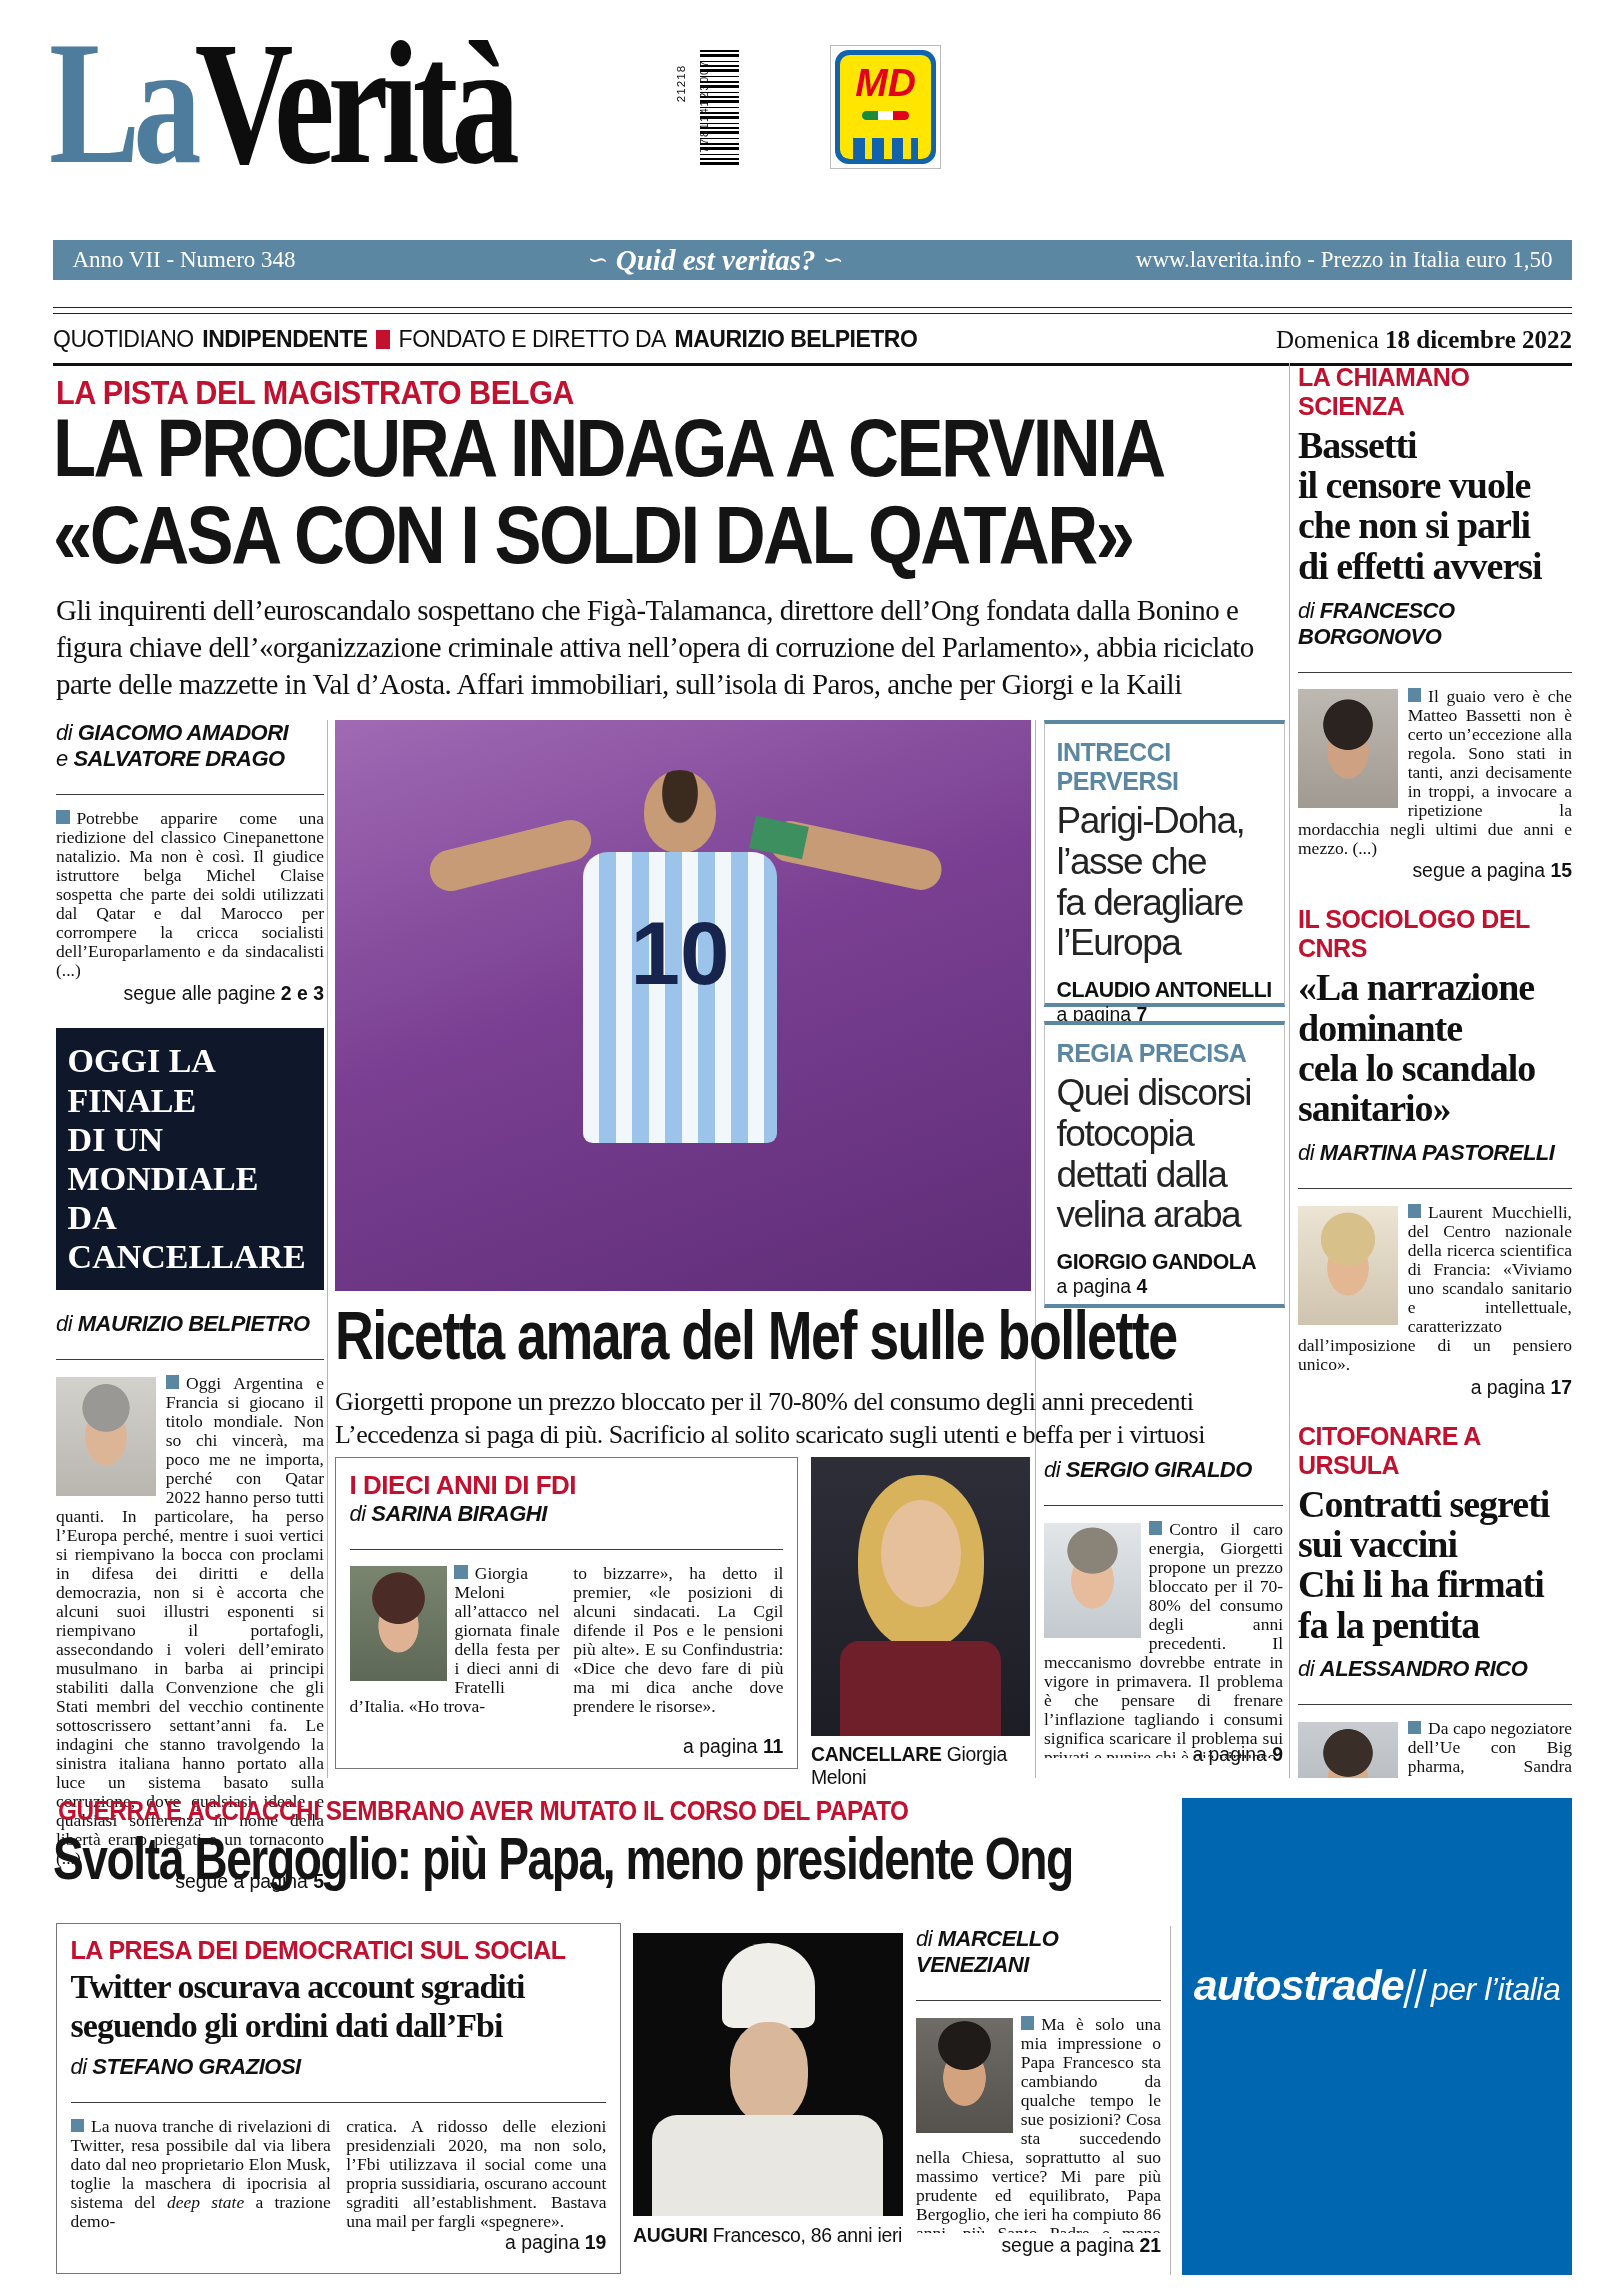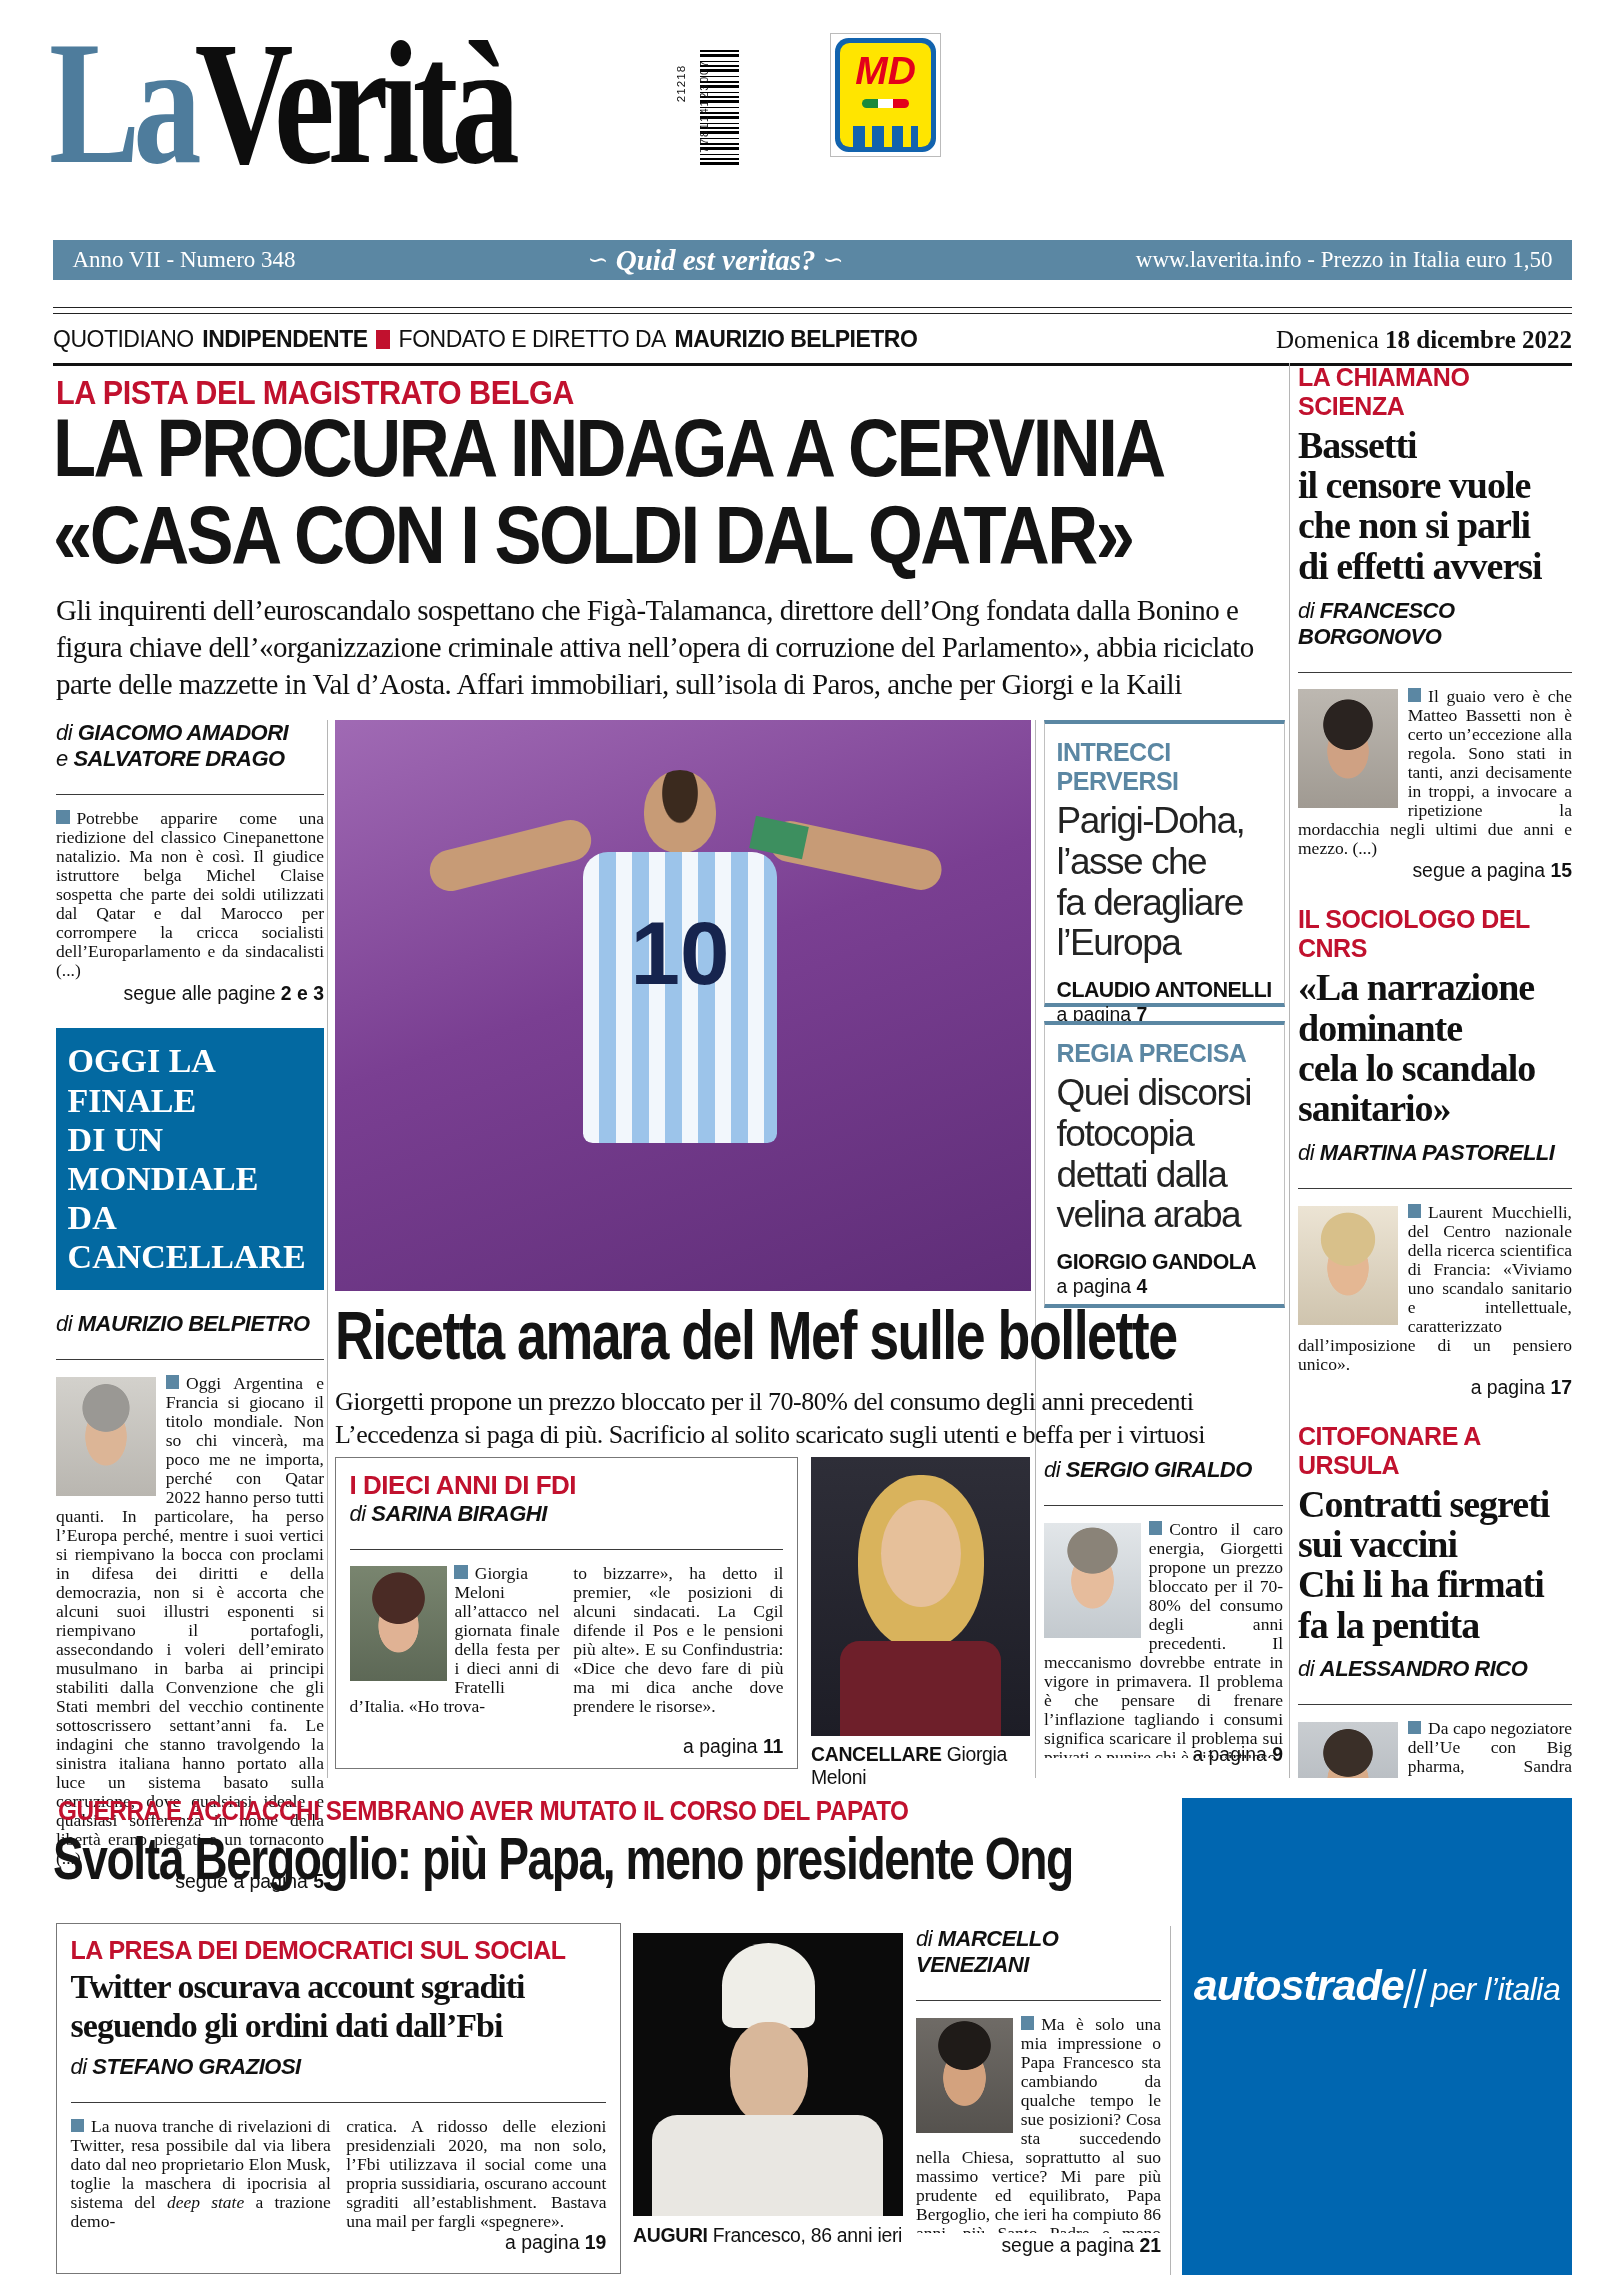--- a/index.html
+++ b/index.html
@@ -13,21 +13,21 @@
   
   .logo{left:49px;top:15.5px;font-weight:bold;font-size:175px;line-height:1;letter-spacing:-8.7px;}
   .logo .cond{transform:scaleX(.78);}
   .logo-la{color:#4e7c9c;}
   .logo-ver{color:#0d0d0d;}
   .barcode-wrap{left:679px;top:50px;width:62px;height:118px;}
   .barcode-bars{position:absolute;left:21.3px;top:0;width:39px;height:118px;
     background:repeating-linear-gradient(180deg,#000 0 1.9px,#fff 1.9px 3.9px,#000 3.9px 6.8px,#fff 6.8px 10.7px,#000 10.7px 11.6px,#fff 11.6px 15.5px);}
   .barcode-num{position:absolute;left:-33px;top:50px;font-size:10.7px;transform:rotate(-90deg);letter-spacing:1.9px;width:116px;text-align:center;}
   .barcode-top{position:absolute;left:-17.5px;top:27px;font-size:11.6px;transform:rotate(-90deg);letter-spacing:1px;}
-  .md-box{left:830px;top:33px;width:111px;height:124px;border:1px solid #bbb;background:#fff;padding:3.9px;box-sizing:border-box;}
+  .md-box{left:830px;top:45px;width:111px;height:124px;border:1px solid #bbb;background:#fff;padding:3.9px;box-sizing:border-box;}
   .md-blue{width:100%;height:100%;background:#1263ae;border-radius:13.6px;padding:4.9px;box-sizing:border-box;}
   .md-yellow{width:100%;height:100%;background:#ffe500;border-radius:9.7px;position:relative;overflow:hidden;}
   .md-txt{position:absolute;top:5.8px;left:0;width:100%;text-align:center;color:#e3001b;font-weight:bold;font-size:39px;font-style:italic;font-family:"Liberation Sans",sans-serif;}
   .md-flag{position:absolute;top:56px;left:24%;width:52%;height:9.7px;border-radius:4.9px;
     background:linear-gradient(90deg,#1a8a3b 0 33%,#fff 33% 66%,#e3001b 66%);}
   .md-teeth{position:absolute;bottom:0;left:14%;width:72%;height:21.3px;
     background:repeating-linear-gradient(90deg,#1263ae 0 11.6px,#ffe500 11.6px 19.4px);}
   .blue-bar{left:53px;top:240px;width:1519px;height:40px;background:#5b87a3;color:#fff;
     display:flex;align-items:center;justify-content:space-between;padding:0 19.4px;box-sizing:border-box;}
   .blue-bar .issue,.blue-bar .webprice{font-size:23px;}
@@ -56,21 +56,21 @@
     border-bottom:1.9px solid #3a3a3a;padding-bottom:22px;margin-bottom:14px;font-style:italic;}
   .byline .b{font-weight:bold;}
   .body-txt{font-size:17.5px;line-height:19px;text-align:justify;}
   .sq{display:inline-block;width:13.6px;height:13.6px;background:#5b87a3;margin-right:6.8px;}
   .moreline{font-family:"Liberation Sans",sans-serif;font-size:19.4px;text-align:right;margin-top:1.9px;}
   .moreline .b{font-weight:bold;}
   .headshot{float:left;width:100px;height:119px;margin:2.9px 9.7px 2.9px 0;}
 
   
   .leftcol{left:56px;top:720px;width:268px;}
-  .bluebox{background:#0369a1;color:#fff;padding:13.6px 11.6px;margin:23px 0 21.3px 0;
+  .bluebox{background:#0f172a;color:#fff;padding:13.6px 11.6px;margin:23px 0 21.3px 0;
     font-weight:bold;font-size:34px;line-height:1.15;}
   .editorial-body{height:520px;overflow:hidden;}
 
   
   .mainphoto{left:335px;top:720px;width:696px;height:571px;overflow:hidden;
     background:linear-gradient(160deg,#a06ab4 0%,#7a3f92 45%,#5e2d77 100%);}
   .mp-head{position:absolute;left:309px;top:50px;width:72px;height:83px;border-radius:50% 50% 46% 46%;
     background:radial-gradient(ellipse at 50% 28%,#3b2a1e 0 34%,#c79b76 36%);}
   .mp-torso{position:absolute;left:248px;top:132px;width:194px;height:291px;border-radius:25px 25px 9.7px 9.7px;
     background:repeating-linear-gradient(90deg,#f2f7fc 0 16.5px,#9cc4ea 16.5px 33px);}

